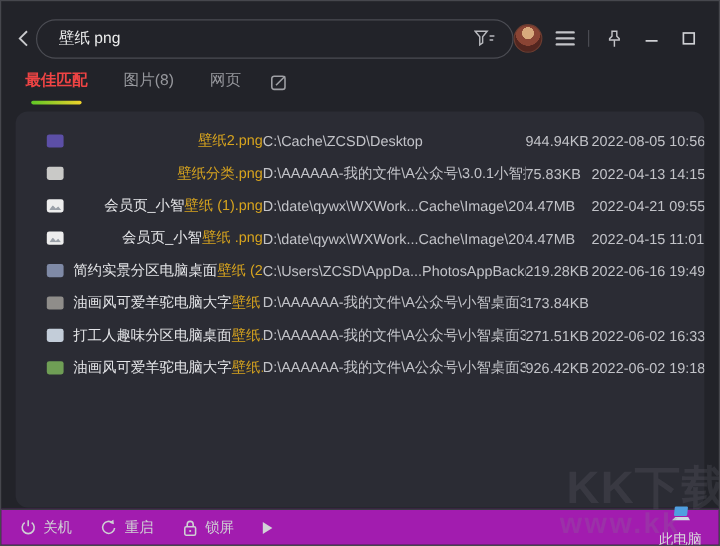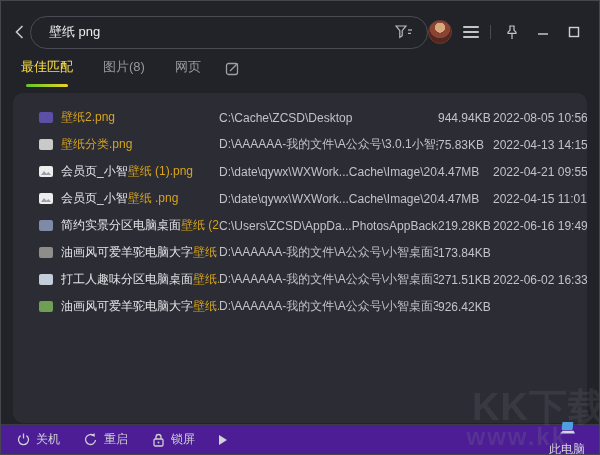--- a/index.html
+++ b/index.html
@@ -31,21 +31,21 @@
     border:1px solid #6b3c30; cursor:pointer;
   }
   .menu-ic { width:16px; height:12px; display:flex; flex-direction:column; justify-content:space-between; cursor:pointer; }
   .menu-ic i { display:block; height:2px; background:#c3c4c8; border-radius:1px; }
   .vsep { width:1px; height:14px; background:#4a4b52; }
   .winbtn { width:20px; height:20px; display:flex; align-items:center; justify-content:center; cursor:pointer; }
 
   
   .tabs { display:flex; align-items:center; padding:0 0 0 20px; height:34px; gap:30px; }
   .tab { font-size:13px; color:#97989d; cursor:pointer; position:relative; padding-bottom:2px; }
-  .tab.active { color:#fde047; font-weight:normal; }
+  .tab.active { color:#ef4444; font-weight:bold; }
   .tab.active::after {
     content:""; position:absolute; left:50%; transform:translateX(-50%);
     bottom:-9px; width:42px; height:3px; border-radius:2px;
     background:linear-gradient(90deg,#5fc726,#f0d22b);
   }
   .compose-ic { cursor:pointer; display:flex; align-items:center; margin-left:-6px; }
 
   
   .panel {
     position:absolute; left:12px; right:12px; top:92px; bottom:31px;
@@ -55,29 +55,29 @@
     height:27px; display:grid; align-items:center; cursor:pointer;
     grid-template-columns:22px 158px 219px 55px 1fr;
     font-size:12px;
   }
   .thumb { width:14px; height:11px; border-radius:2px; background:#888; }
   .thumb.photo { background:#ededed; position:relative; }
   .thumb.photo::after {
     content:""; position:absolute; left:2px; right:2px; bottom:2px; height:4px;
     background:#9aa0a8; clip-path:polygon(0 100%,30% 0,55% 70%,75% 25%,100% 100%);
   }
-  .fname { white-space:nowrap; overflow:hidden; }
+  .fname { white-space:nowrap; overflow:hidden;text-align:right; }
   .fname .plain { color:#e4e5e8; }
   .fname .match { color:#d7a41e; }
   .fpath, .fsize, .fdate { color:#c2c3c8; white-space:nowrap; overflow:hidden; }
 
   
   .footer {
     position:absolute; left:0; right:0; bottom:0; height:30px;
-    background:#4c1d95; border-top:1px solid #3a3b43;
+    background:#a21caf; border-top:1px solid #3a3b43;
     display:flex; align-items:center; padding:0 14px 0 16px; gap:24px;
   }
   .fbtn { display:flex; align-items:center; gap:6px; color:#cfd0d4; font-size:12px; cursor:pointer; }
   .play-ic { width:0; height:0; border-left:8px solid #d2d3d7; border-top:5px solid transparent; border-bottom:5px solid transparent; cursor:pointer; }
   .fspacer { flex:1; }
   .thispc { display:flex; align-items:center; gap:6px; color:#d8d9dc; font-size:12px; cursor:pointer;flex-direction:column; }
 
   
   .watermark {
     position:absolute; right:-8px; bottom:6px; z-index:5; pointer-events:none;
@@ -212,20 +212,21 @@
     <span class="fpath">D:\AAAAAA-我的文件\A公众号\小智桌面3.0.2-1</span>
     <span class="fsize">271.51KB</span>
     <span class="fdate">2022-06-02 16:33</span>
   </div>
 
   <div class="row">
     <span class="thumb" style="background: rgb(111, 158, 85);"></span>
     <span class="fname"><span class="plain">油画风可爱羊驼电脑大字</span><span class="match">壁纸.png</span></span>
     <span class="fpath">D:\AAAAAA-我的文件\A公众号\小智桌面3.0.2-1</span>
     <span class="fsize">926.42KB</span>
+    <span class="fdate">2022-06-02 19:18</span>
   </div>
 </div>
 </div>
 
 <div class="footer">
   <span class="fbtn">
     <svg width="13" height="13" viewBox="0 0 13 13">
       <path d="M3.6 2.6 a5 5 0 1 0 5.8 0" fill="none" stroke="#cfd0d4" stroke-width="1.3"></path>
       <line x1="6.5" y1="0.5" x2="6.5" y2="5.5" stroke="#cfd0d4" stroke-width="1.3"></line>
     </svg>

